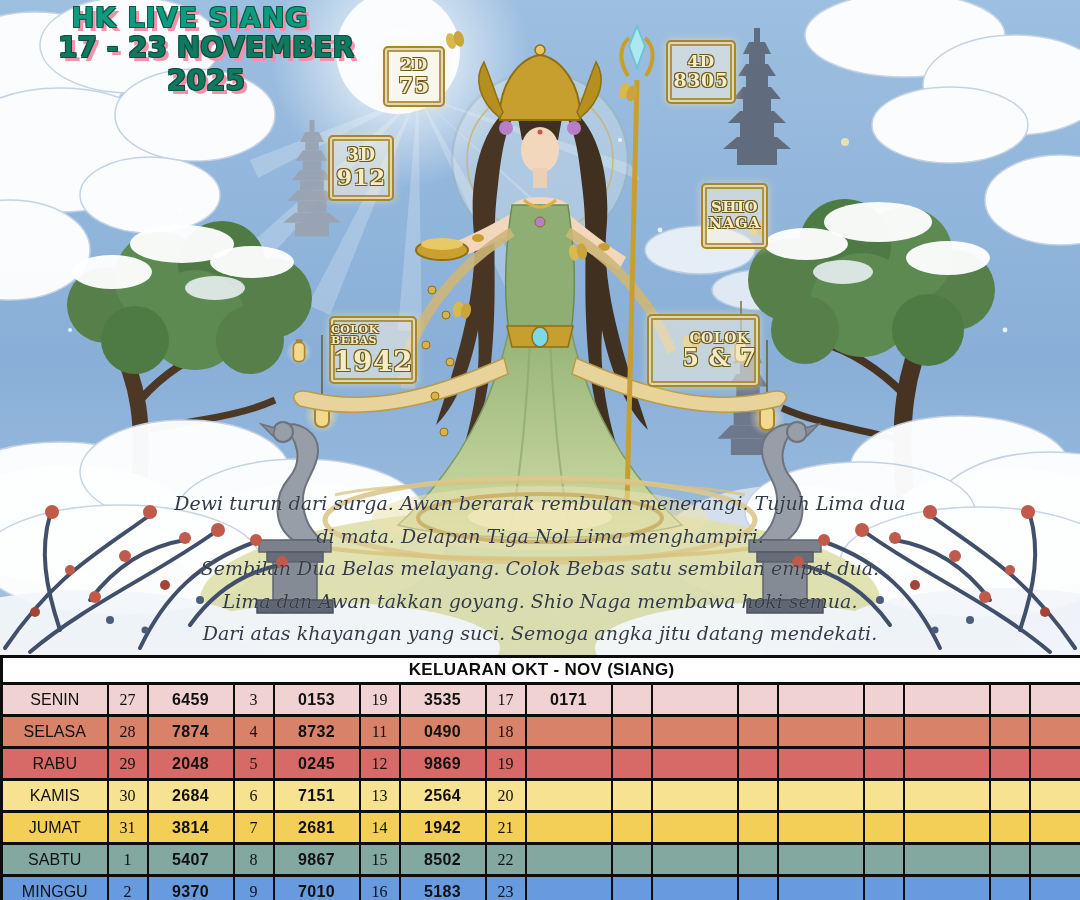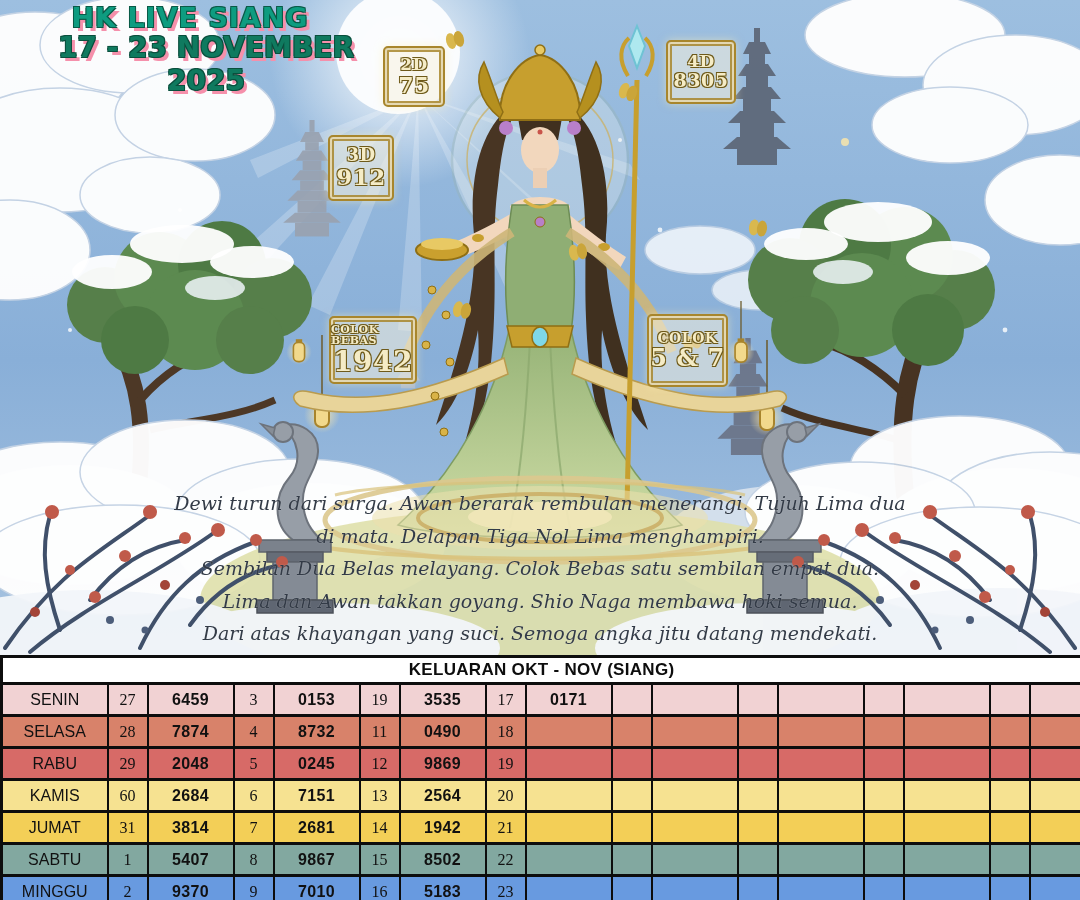--- a/index.html
+++ b/index.html
@@ -28,21 +28,21 @@
   #badge-2d{left:383px;top:46px;width:58px;height:57px;}
   #badge-2d .badge-label{font-size:17px;} #badge-2d .badge-value{font-size:22px;}
   #badge-4d{left:666px;top:40px;width:66px;height:60px;}
   #badge-4d .badge-label{font-size:17px;} #badge-4d .badge-value{font-size:19px;}
   #badge-3d{left:328px;top:135px;width:62px;height:62px;}
   #badge-3d .badge-label{font-size:18px;} #badge-3d .badge-value{font-size:23px;}
   #badge-shio{left:701px;top:183px;width:63px;height:62px;}
   #badge-shio .badge-label{font-size:15px;} #badge-shio .badge-value{font-size:15px;}
   #badge-cb{left:329px;top:316px;width:84px;height:64px;}
   #badge-cb .badge-label{font-size:11px;letter-spacing:.5px;} #badge-cb .badge-value{font-size:28px;}
-  #badge-colok{left:647px;top:314px;width:77px;height:69px;}
+  #badge-colok{left:647px;top:314px;width:77px;height:69px;padding-left:32px;}
   #badge-colok .badge-label{font-size:14px;} #badge-colok .badge-value{font-size:24px;}
   .poem{position:absolute;left:0;top:487px;width:1080px;text-align:center;z-index:28;}
   .poem div{
     font-family:"DejaVu Serif",serif;font-style:italic;font-size:19px;color:#333b47;line-height:32.5px;
     text-shadow:0 0 1px rgba(255,255,255,.5);
   }
   
   #table-area{position:absolute;left:0;top:655px;width:897px;height:245px;background:#fff;}
   table{border-collapse:collapse;table-layout:fixed;width:1080px;border:3px solid #0d0d0d;}
   th{
@@ -441,20 +441,24 @@
     <span class="badge-value">75</span>
   </div>
   <div class="badge" id="badge-4d">
     <span class="badge-label">4D</span>
     <span class="badge-value">8305</span>
   </div>
   <div class="badge" id="badge-3d">
     <span class="badge-label">3D</span>
     <span class="badge-value">912</span>
   </div>
+  <div class="badge" id="badge-shio">
+    <span class="badge-label">SHIO</span>
+    <span class="badge-value">NAGA</span>
+  </div>
   <div class="badge" id="badge-cb">
     <span class="badge-label">COLOK BEBAS</span>
     <span class="badge-value">1942</span>
   </div>
   <div class="badge" id="badge-colok">
     <span class="badge-label">COLOK</span>
     <span class="badge-value">5 &amp; 7</span>
   </div>
 
   <div class="poem">
@@ -544,21 +548,21 @@
             <td class="result"></td>
             <td class="date"></td>
             <td class="result"></td>
             <td class="date"></td>
             <td class="result"></td>
             <td class="date"></td>
             <td class="result"></td>
           </tr>
           <tr style="background: rgb(246, 226, 145);">
             <td class="day">KAMIS</td>
-            <td class="date">60</td>
+            <td class="date">30</td>
             <td class="result">2684</td>
             <td class="date">6</td>
             <td class="result">7151</td>
             <td class="date">13</td>
             <td class="result">2564</td>
             <td class="date">20</td>
             <td class="result"></td>
             <td class="date"></td>
             <td class="result"></td>
             <td class="date"></td>

